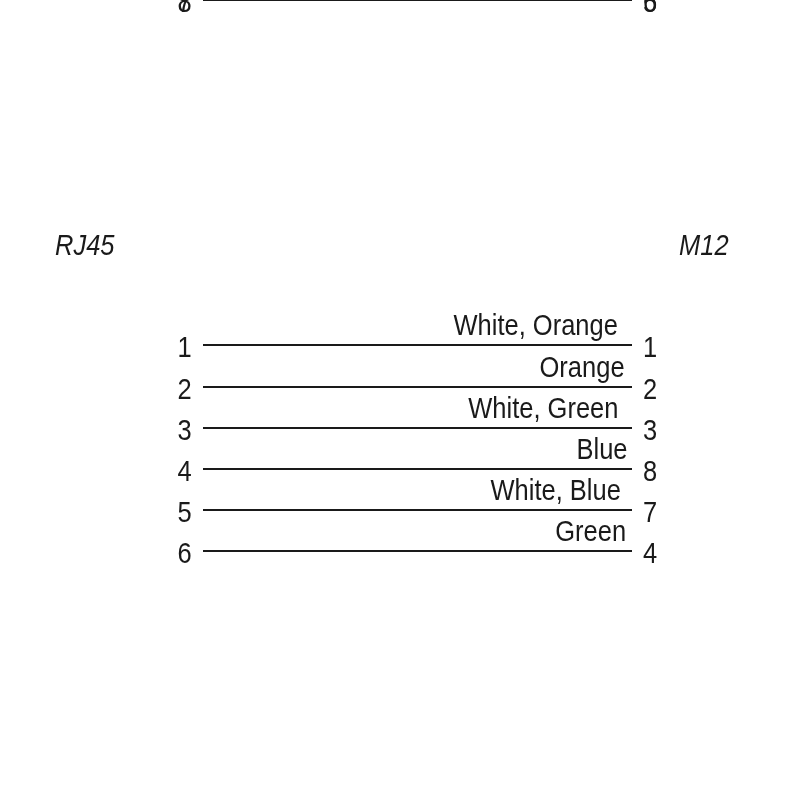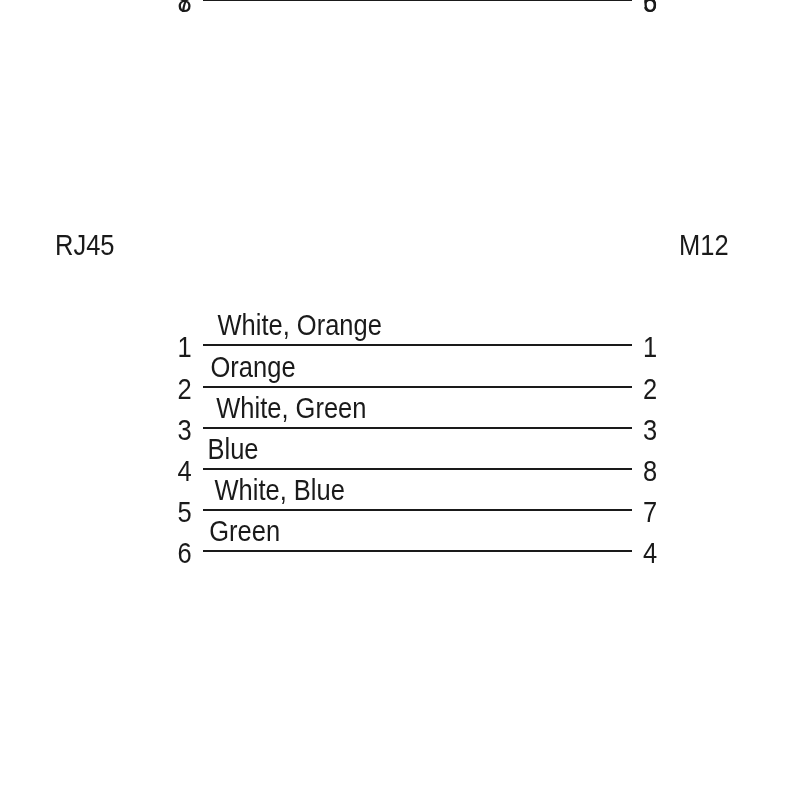--- a/index.html
+++ b/index.html
@@ -14,20 +14,21 @@
     position: absolute;
     left: 0; top: 0;
     width: 800px; height: 800px;
   }
   .connector-title {
     position: absolute;
     top: 230px;
     font-size: 30px;
     line-height: 30px;
     white-space: nowrap;
+    font-style: italic;
   }
   .connector-title .tx {
     display: inline-block;
     transform: scaleX(0.85);
     transform-origin: left center;
   }
   #left-connector-title  { left: 55px; }
   #right-connector-title { left: 679px; }
 
   .row {
@@ -79,21 +80,21 @@
   .pin-right .tx {
     display: inline-block;
     transform: scaleX(0.85);
     transform-origin: left center;
   }
   .wire-label {
     position: absolute;
     left: 203px;
     bottom: 4px;
     width: 429px;
-    text-align: left;
+    text-align: right;
     font-size: 30px;
     line-height: 32px;
     white-space: nowrap;
   }
   .wire-label .tx {
     display: inline-block;
     transform: scaleX(0.85);
     transform-origin: center bottom;
   }
 </style>

